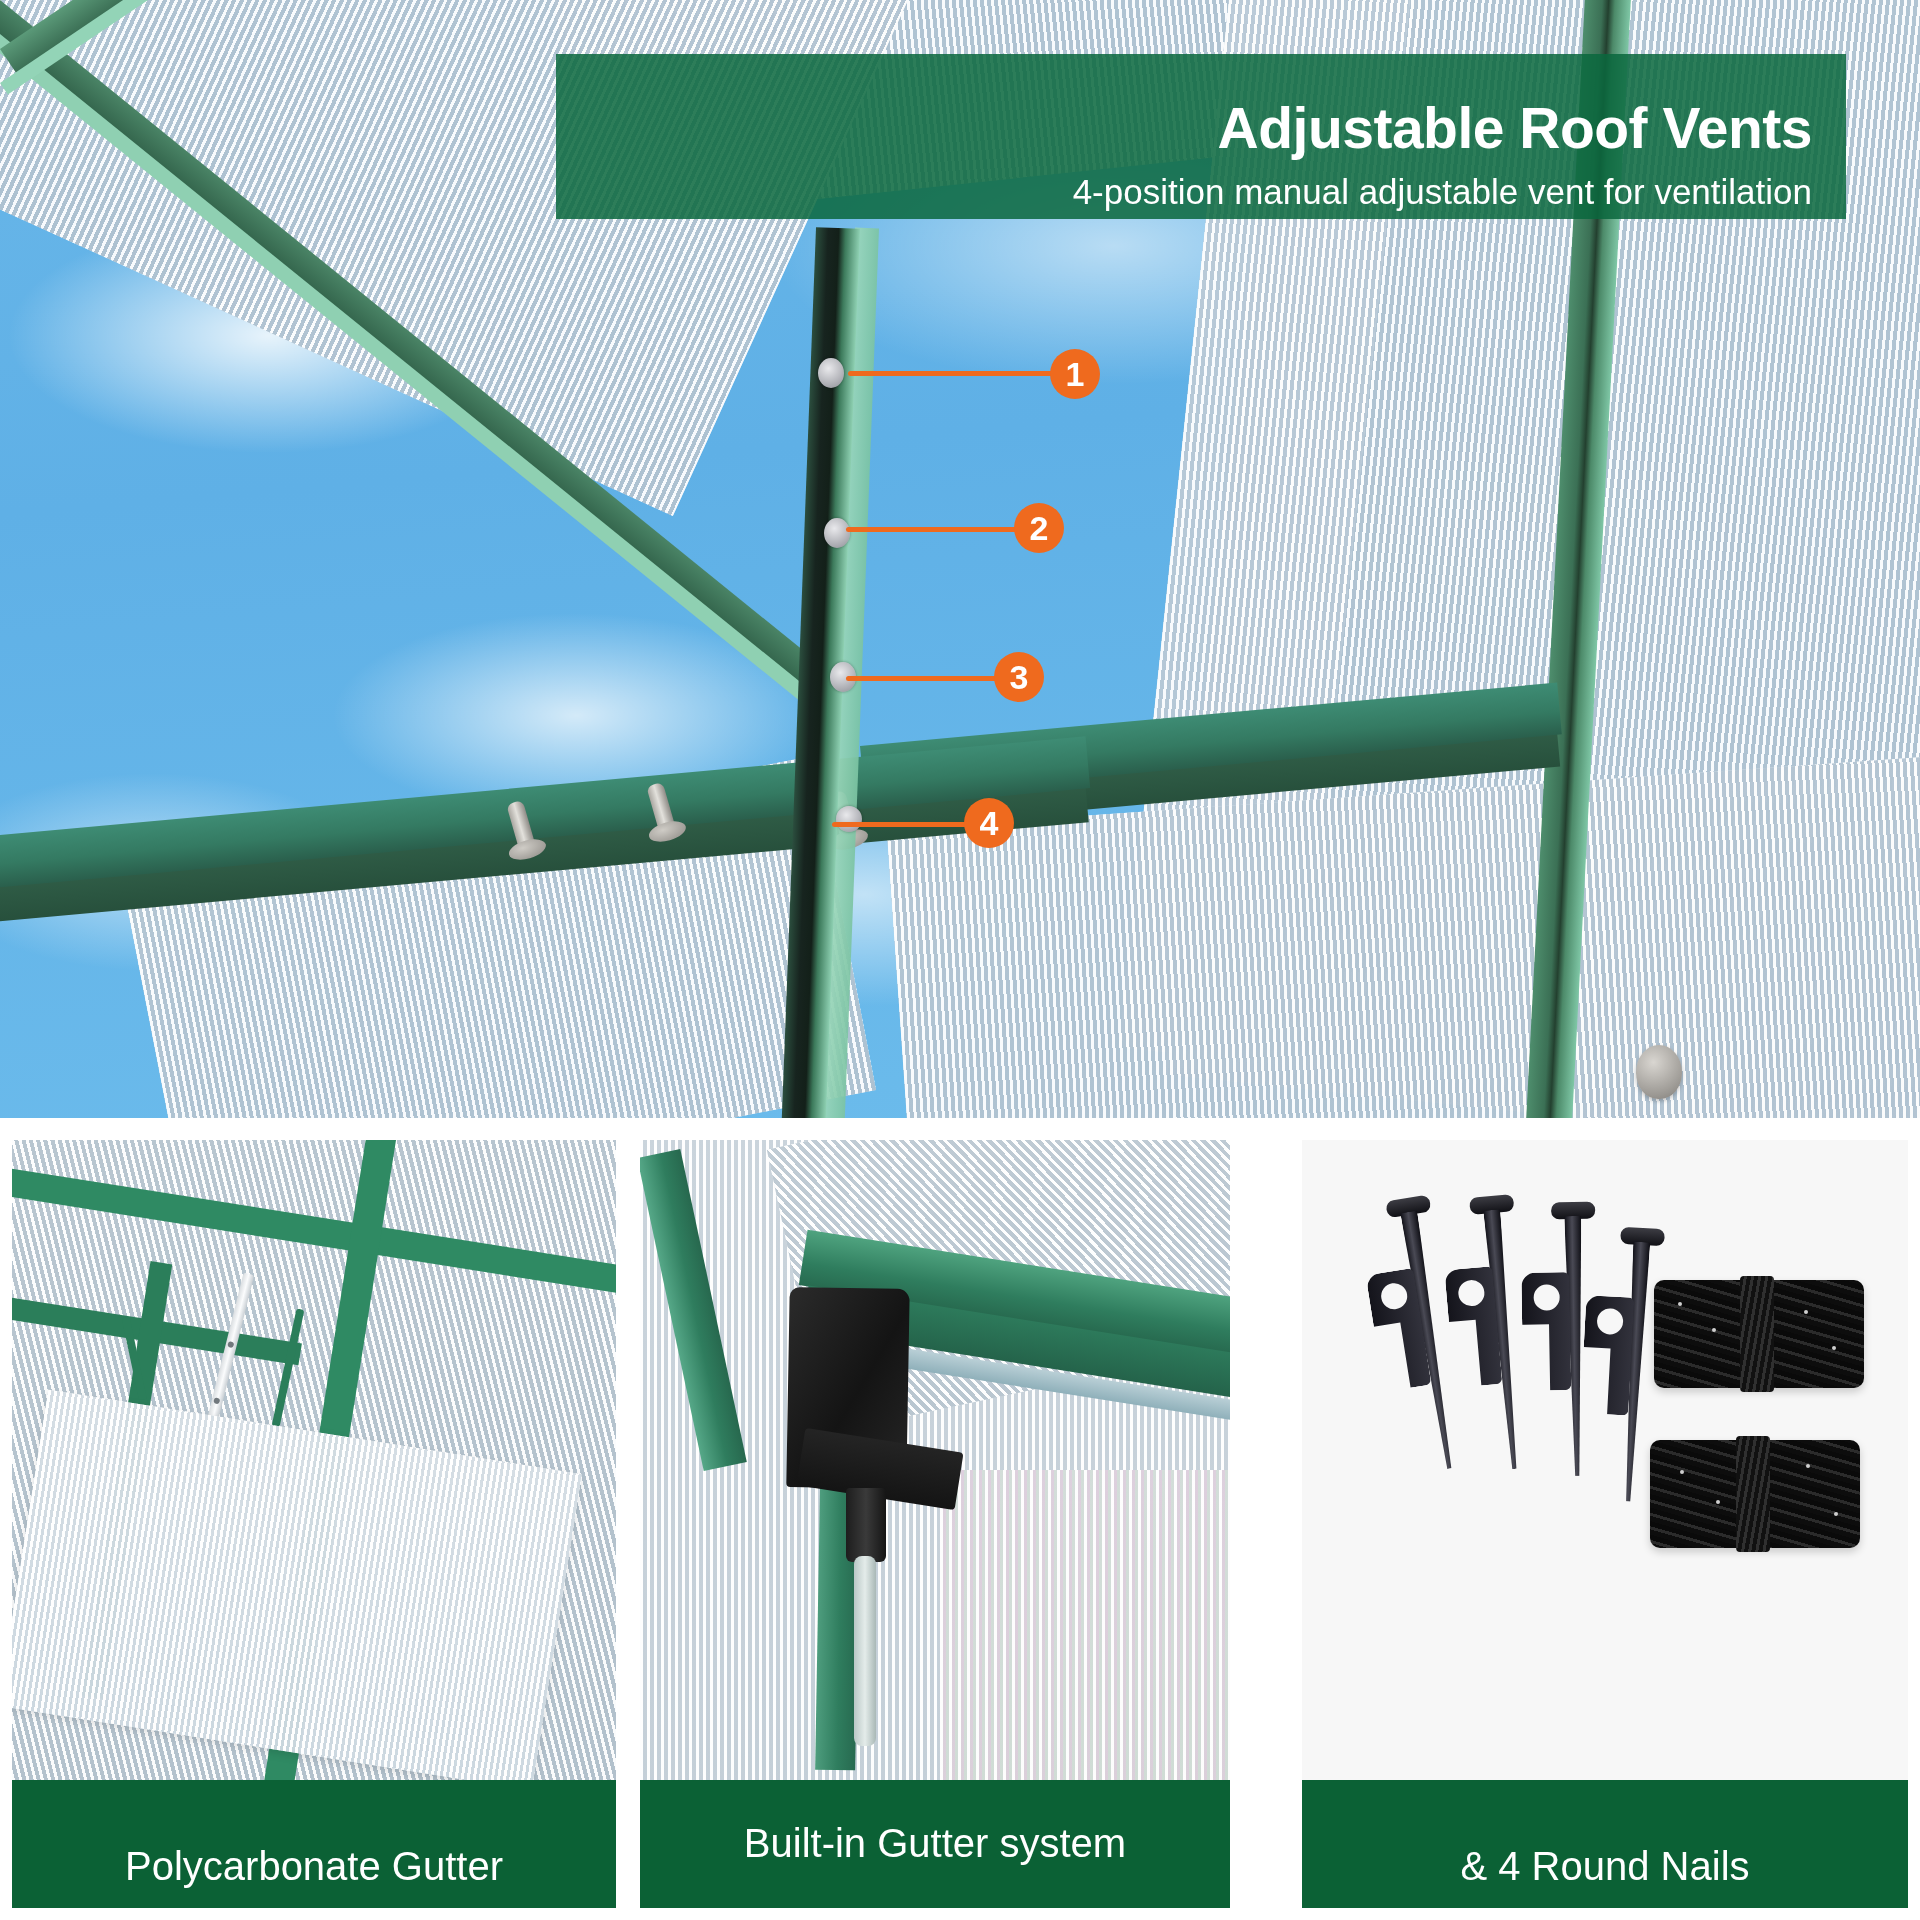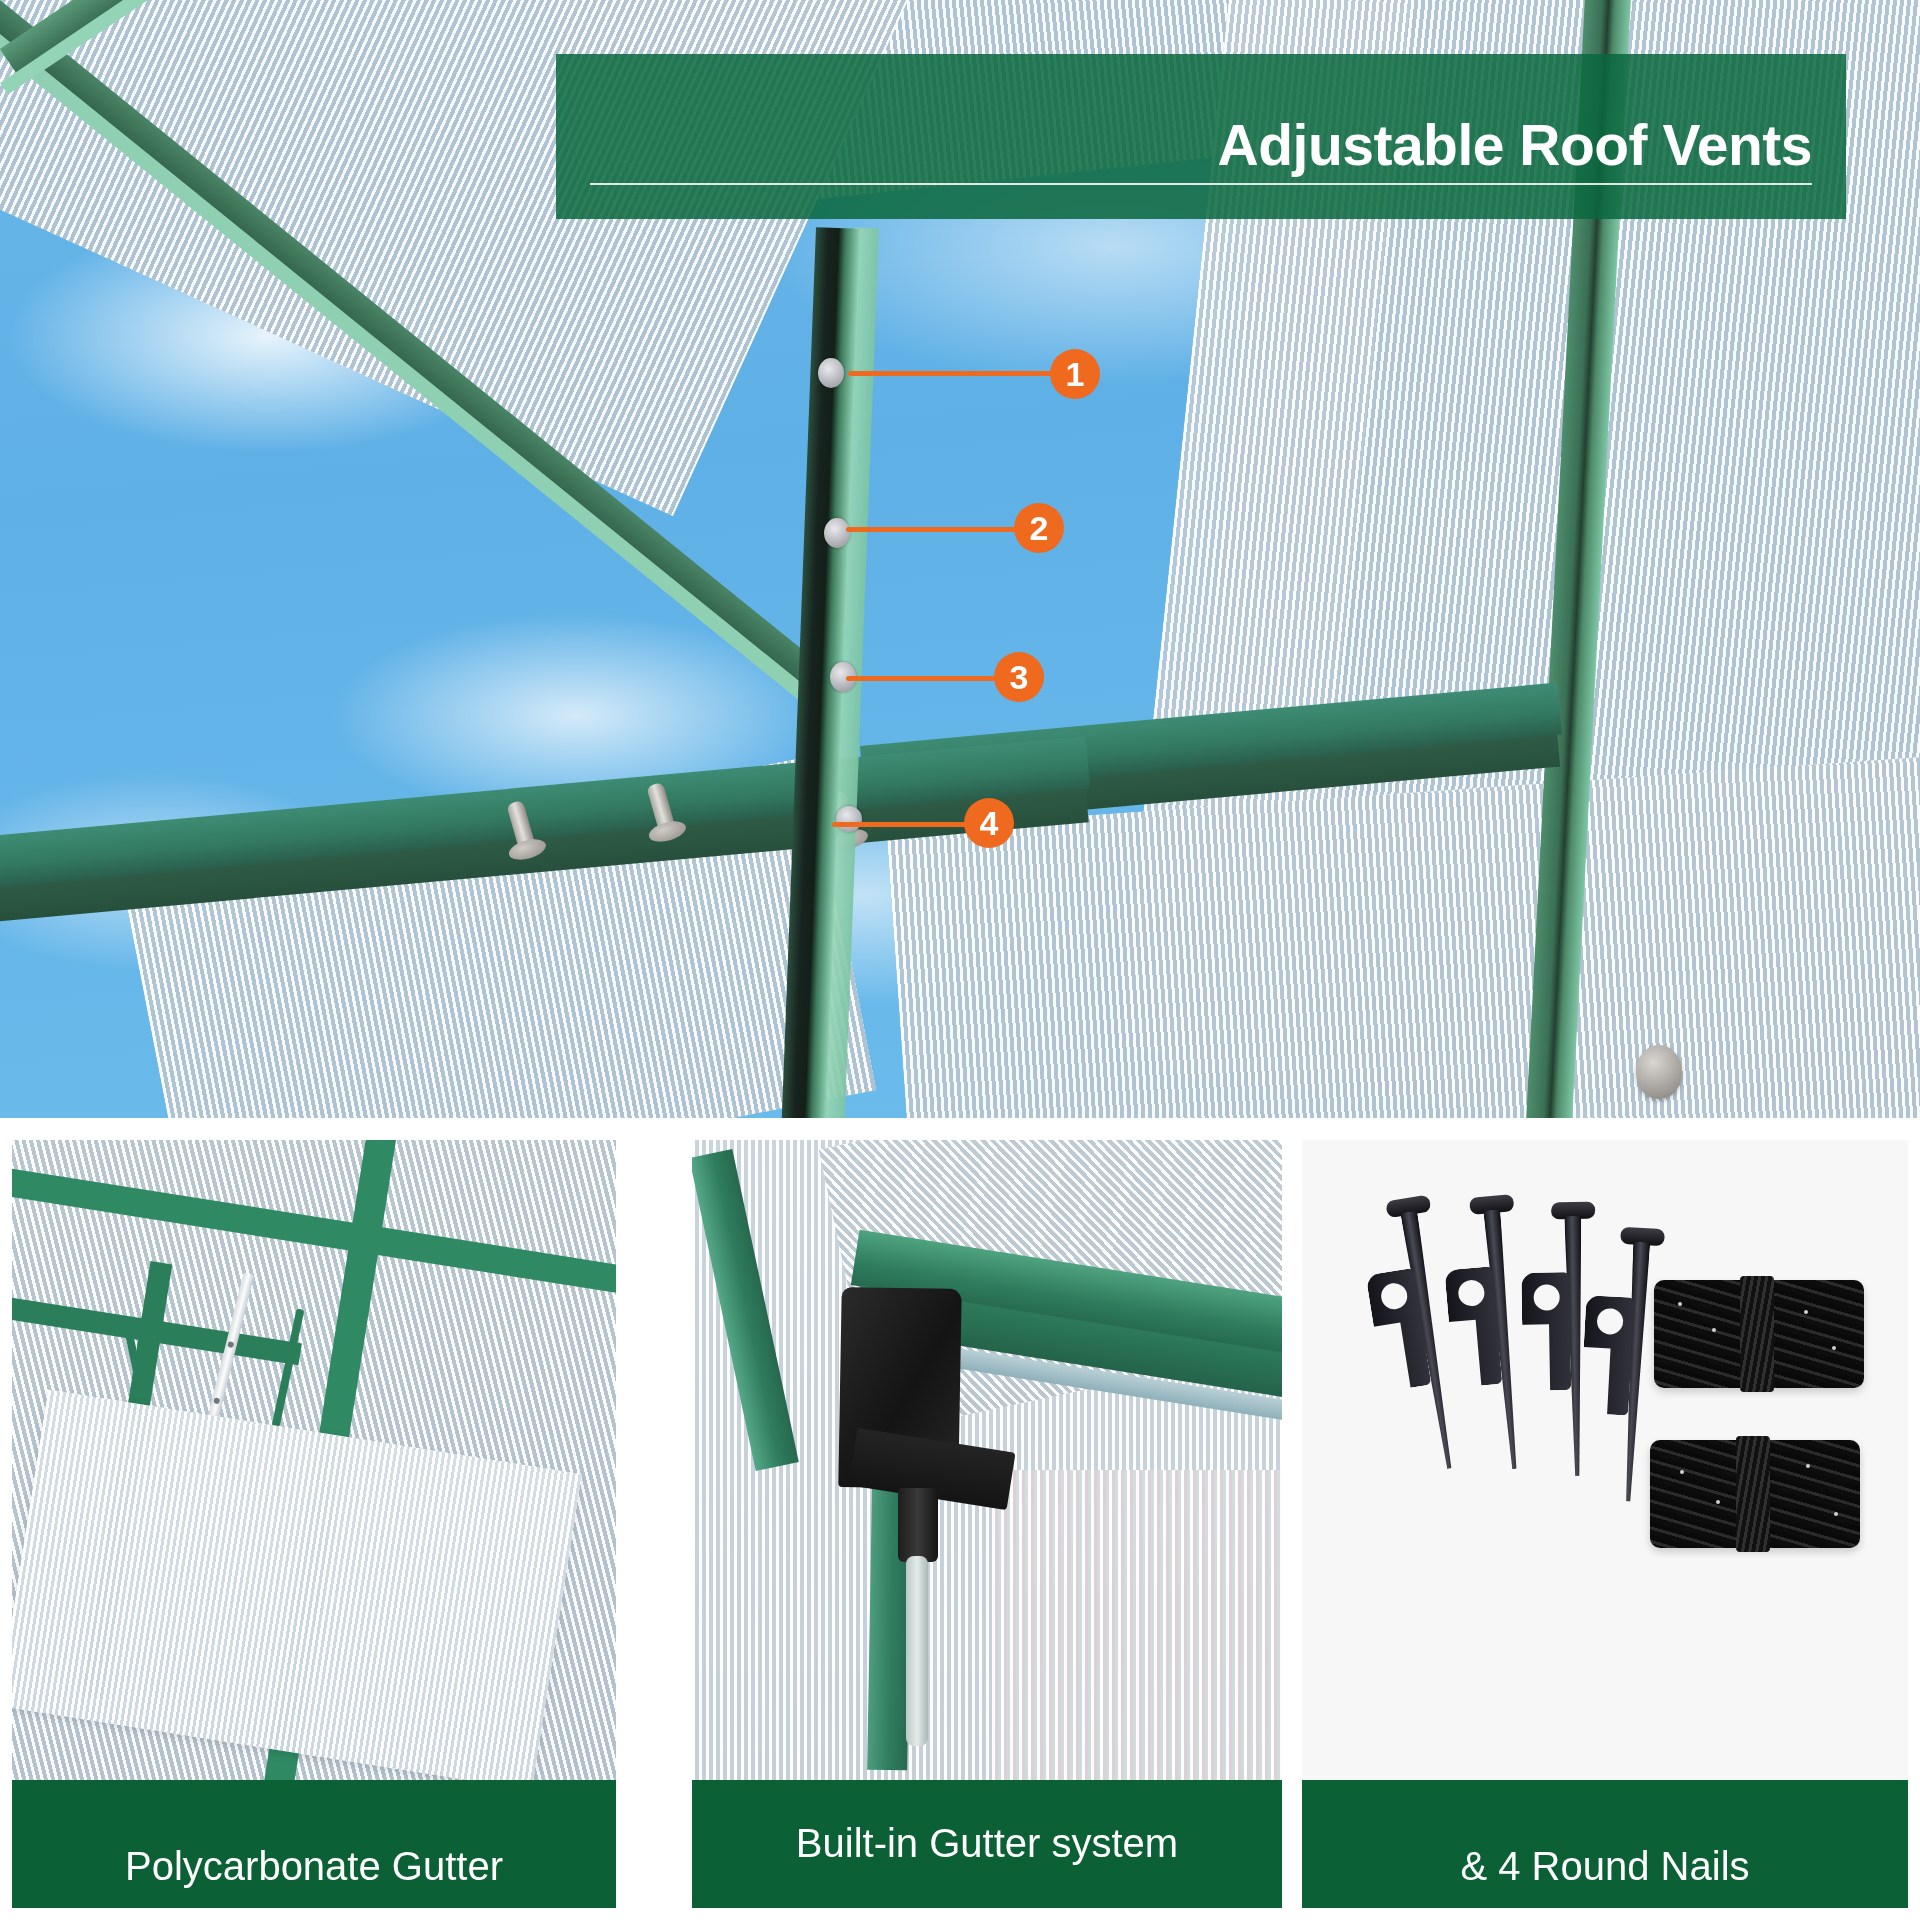--- a/index.html
+++ b/index.html
@@ -192,21 +192,21 @@
   }
 
   
   .tiles{
     position:absolute; left:0; top:1140px; width:1920px; height:780px;
   }
   .tile{
     position:absolute; top:0; height:780px; overflow:hidden; background:#ffffff;
   }
   .tile.t1{ left:12px;   width:604px; }
-  .tile.t2{ left:692px;  width:590px; }
+  .tile.t2{ left:640px;  width:590px; }
   .tile.t3{ left:1302px; width:606px; }
   .tile-photo{
     position:absolute; left:0; top:0; right:0; bottom:140px; overflow:hidden;
     background:#e9eef1;
   }
   .caption{
     position:absolute; left:0; bottom:12px; width:100%; height:128px;
     background:#0b6135; color:#ffffff;
     display:flex; align-items:center; justify-content:center; text-align:center;
     padding:0 14px;
@@ -430,20 +430,21 @@
   <div class="callout-line" style="left:832px; top:822px; width:160px;"></div>
 
   <div class="callout-badge" style="left:1050px; top:349px;">1</div>
   <div class="callout-badge" style="left:1014px; top:503px;">2</div>
   <div class="callout-badge" style="left:994px; top:652px;">3</div>
   <div class="callout-badge" style="left:964px; top:798px;">4</div>
 
   <div class="banner">
     <div class="banner-title">Adjustable Roof Vents</div>
     <div class="banner-rule"></div>
+    <div class="banner-sub">4-position manual adjustable vent for ventilation</div>
   </div>
 </div>
 
 <div class="tiles">
 
   <div class="tile t1">
     <div class="tile-photo">
       <div class="t1-bg"></div>
       <div class="t1-frameA"></div>
       <div class="t1-frameC"></div>

